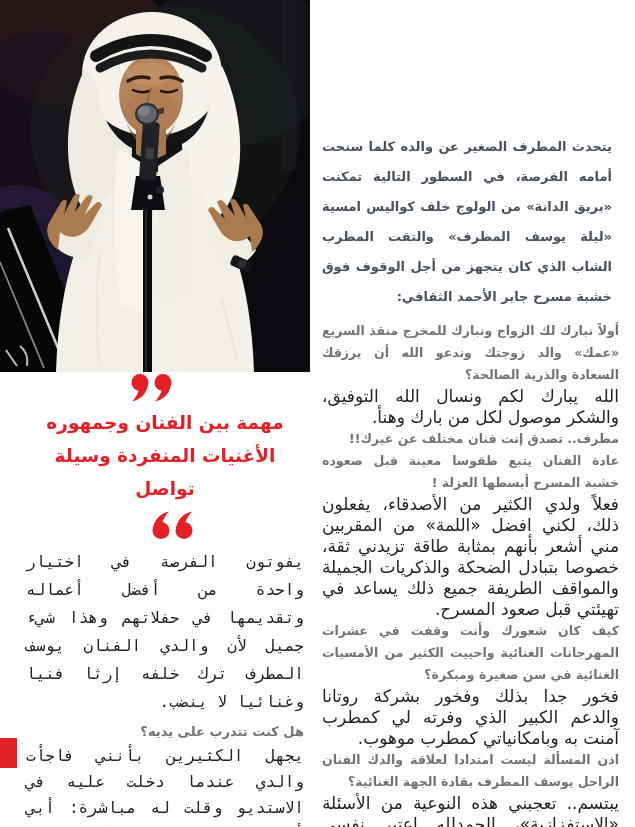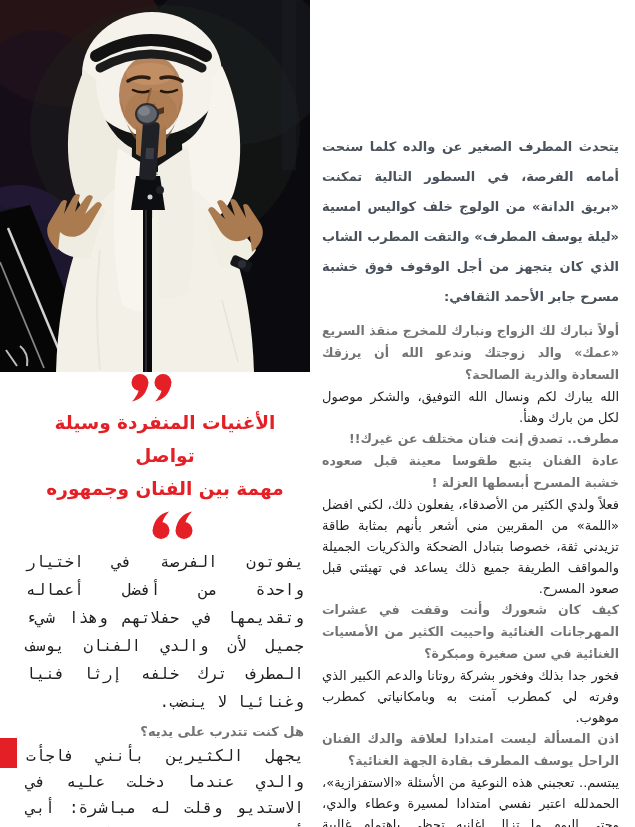--- a/index.html
+++ b/index.html
@@ -6,28 +6,28 @@
   body{
     width:635px;height:827px;position:relative;background:#ffffff;
     font-family:"DejaVu Sans",sans-serif;direction:rtl;overflow:hidden;
   }
   .photo{position:absolute;top:0;left:0;width:310px;height:372px;}
   .photo svg{display:block;}
 
   .right-col{position:absolute;top:132px;left:322px;width:297px;}
   .intro{
     font-size:13px;font-weight:bold;color:#4a525c;line-height:30px;
-    text-align:justify;text-align-last:right;margin:0 0 8px 0;
+    text-align:justify;text-align-last:right;margin:0 7px 8px 0;
   }
   .q{
     color:#737373;font-weight:bold;font-size:12.5px;line-height:22px;
     text-align:justify;text-align-last:right;margin:0;
   }
   .a{
-    color:#221f1f;font-size:13px;line-height:21px;
+    color:#221f1f;font-size:17px;line-height:21px;
     text-align:justify;text-align-last:right;margin:0;
   }
 
   .left-col{position:absolute;top:374px;left:26px;width:278px;}
   .quote-icon{display:flex;justify-content:center;}
   .quote-icon svg{display:block;}
   .quote-top{margin:0 0 4px 0;transform:translateX(-12px);}
   .quote-bottom{margin:6px 0 10px 0;transform:translateX(6px);}
   .pull-quote{
     color:#e42026;font-weight:bold;font-size:18.5px;line-height:33px;
@@ -141,22 +141,22 @@
     <svg width="44" height="28" viewBox="0 0 44 28" xmlns="http://www.w3.org/2000/svg">
       <g fill="#e42026">
         <circle cx="9" cy="8.5" r="8.5"></circle>
         <path d="M17 10 C16 19 10 25.5 1 27.5 C7 21 8.6 15 7.6 13.2 Z"></path>
         <circle cx="32" cy="8.5" r="8.5"></circle>
         <path d="M40 10 C39 19 33 25.5 24 27.5 C30 21 31.6 15 30.6 13.2 Z"></path>
       </g>
     </svg>
   </div>
   <div class="pull-quote">
+    <span>مهمة بين الفنان وجمهوره</span>
     <span>الأغنيات المنفردة وسيلة تواصل</span>
-    <span>مهمة بين الفنان وجمهوره</span>
   </div>
   <div class="quote-icon quote-bottom">
     <svg width="44" height="28" viewBox="0 0 44 28" xmlns="http://www.w3.org/2000/svg">
       <g fill="#e42026" transform="rotate(180 22 14)">
         <circle cx="9" cy="8.5" r="8.5"></circle>
         <path d="M17 10 C16 19 10 25.5 1 27.5 C7 21 8.6 15 7.6 13.2 Z"></path>
         <circle cx="32" cy="8.5" r="8.5"></circle>
         <path d="M40 10 C39 19 33 25.5 24 27.5 C30 21 31.6 15 30.6 13.2 Z"></path>
       </g>
     </svg>

